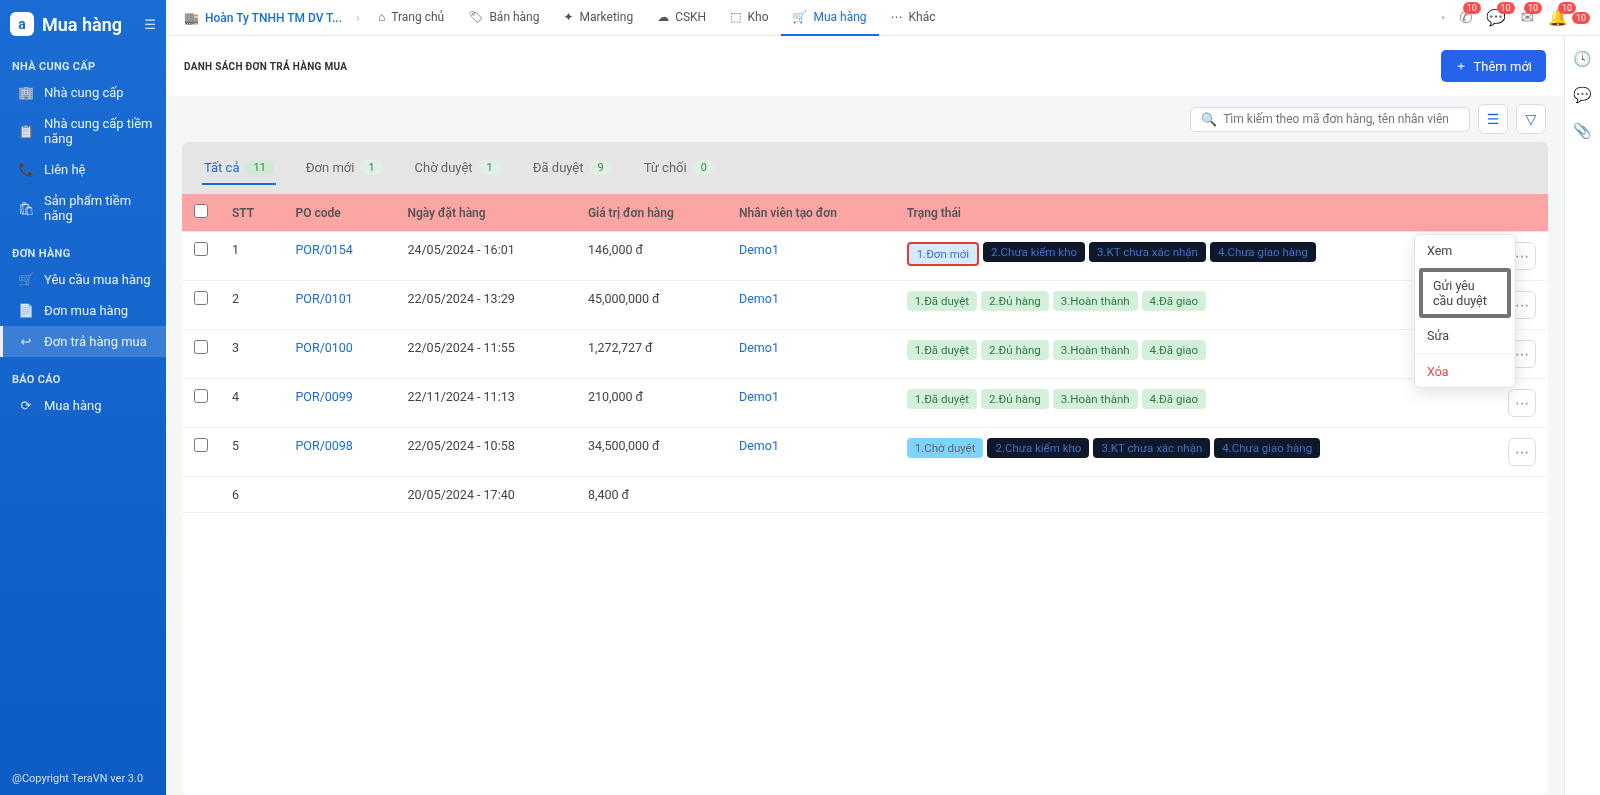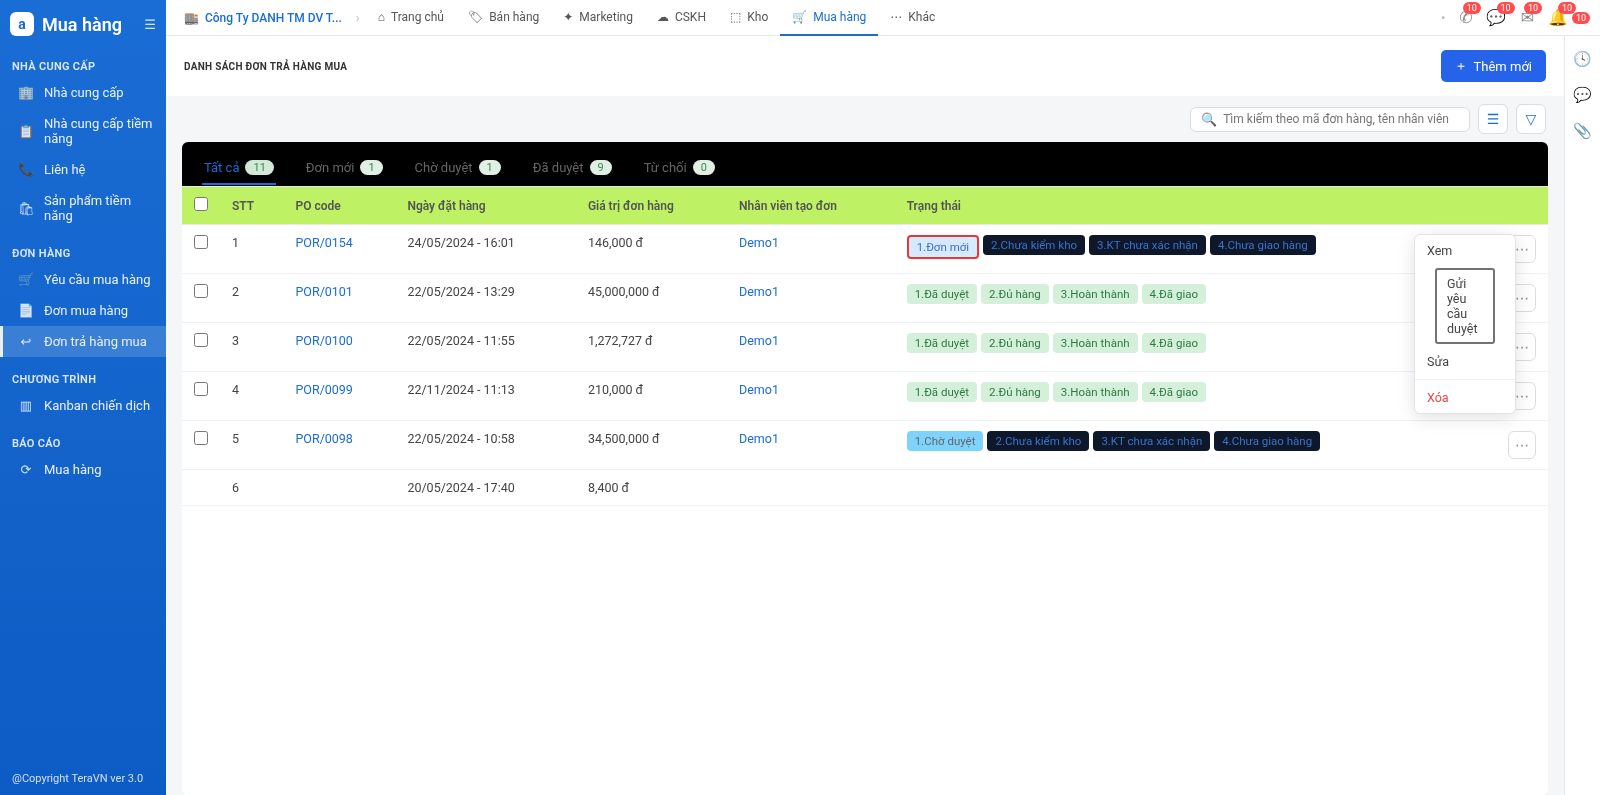--- a/index.html
+++ b/index.html
@@ -26,42 +26,42 @@
 .tn-icon{position:relative;color:#888;font-size:16px}
 .badge{position:absolute;top:-6px;right:-8px;background:#ff4d4f;color:#fff;font-size:9px;padding:1px 4px;border-radius:8px;min-width:14px;text-align:center}
 .avatar{width:26px;height:26px;border-radius:50%;background:linear-gradient(135deg,#b38bff,#7c5cff)}
 .page-head{display:flex;align-items:center;padding:14px 18px;background:#fff}
 .page-title{font-size:10px;font-weight:700;letter-spacing:.3px;color:#333}
 .btn-add{margin-left:auto;background:#2563eb;color:#fff;border:none;padding:7px 14px;border-radius:5px;font-size:13px;display:flex;align-items:center;gap:6px;cursor:pointer}
 .toolbar{display:flex;justify-content:flex-end;align-items:center;padding:8px 18px 0;gap:8px}
 .search{display:flex;align-items:center;border:1px solid #d9dde3;border-radius:6px;padding:4px 10px;width:280px;background:#fff}
 .search input{border:none;outline:none;font-size:12px;flex:1;background:transparent}
 .icon-btn{width:30px;height:30px;border:1px solid #d9dde3;border-radius:6px;background:#fff;display:flex;align-items:center;justify-content:center;color:#1a6dd4;cursor:pointer;font-size:14px}
-.tabs{display:flex;gap:28px;padding:10px 20px 1px;border-bottom:1px solid #e6e8ec;background:#000000;margin:8px 16px 0;border-radius:6px 6px 0 0}
+.tabs{display:flex;gap:28px;padding:10px 20px 8px;border-bottom:1px solid #e6e8ec;background:#e5e5e5;margin:8px 16px 0;border-radius:6px 6px 0 0}
 .tab{display:flex;align-items:center;gap:6px;padding:8px 2px;font-size:13px;color:#666;cursor:pointer;border-bottom:2px solid transparent}
 .tab.active{color:#1a6dd4;border-bottom-color:#1a6dd4}
 .tab .count{background:#e1efe4;color:#3a8a4a;font-size:11px;padding:1px 8px;border-radius:10px}
 .tab.active .count{background:#d1e9d6}
 .table-wrap{margin:0 16px;background:#fff;border-radius:0 0 6px 6px;overflow:auto;flex:1}
 table{width:100%;border-collapse:collapse}
-thead th{background:#bef264;text-align:left;font-size:12px;font-weight:600;color:#555;padding:10px 12px;border-bottom:1px solid #e6e8ec}
+thead th{background:#fca5a5;text-align:left;font-size:12px;font-weight:600;color:#555;padding:10px 12px;border-bottom:1px solid #e6e8ec}
 tbody td{padding:10px 12px;font-size:12.5px;color:#444;border-bottom:1px solid #f0f1f4;vertical-align:top}
 .po-link{color:#1a6dd4;cursor:pointer}
 .emp-link{color:#1a6dd4;cursor:pointer}
 .status-col{display:flex;flex-direction:row;gap:4px;align-items:flex-start}
 .chip{font-size:11.5px;padding:3px 8px;border-radius:4px;display:inline-block}
 .chip.green{background:#d4f0db;color:#2f7a3f}
 .chip.blue{background:#0f172a;color:#3a73c9}
 .chip.gray{background:#7dd3fc;color:#666}
 .chip.hl-red{border:2px solid #e53935;background:#d6e9ff;color:#3a73c9}
 .row-actions{width:34px}
 .more-btn{width:28px;height:28px;border:1px solid #d9dde3;border-radius:6px;background:#fff;color:#888;cursor:pointer;font-size:14px;display:flex;align-items:center;justify-content:center}
 .context-menu{position:absolute;top:198px;right:48px;width:102px;background:#fff;border:1px solid #e0e3e9;border-radius:6px;box-shadow:0 4px 18px rgba(0,0,0,.12);z-index:50}
 .cm-item{padding:8px 12px;font-size:12.5px;color:#444;cursor:pointer}
-.cm-item.hl{border:2px solid #737373;margin:2px 20px;border-radius:3px;padding:6px 10px}
+.cm-item.hl{border:4px solid #737373;margin:2px 4px;border-radius:3px;padding:6px 10px}
 .cm-item.danger{color:#e5494d}
 .cm-sep{height:1px;background:#eef0f3;margin:2px 0}
 .right-rail{width:36px;background:#fff;border-left:1px solid #e6e8ec;display:flex;flex-direction:column;align-items:center;padding-top:14px;gap:18px;color:#888;font-size:15px}
 th:first-child,td:first-child{width:36px;text-align:center}
 input[type=checkbox]{width:14px;height:14px}
 </style>
 </head>
 <body>
 
 <div class="app">
@@ -100,42 +100,35 @@
           <div class="sb-item">
             <span class="ic">📄</span>
             <span>Đơn mua hàng</span>
           </div>
           <div class="sb-item active">
             <span class="ic">↩</span>
             <span>Đơn trả hàng mua</span>
           </div>
         </div>
         <div class="sb-section">
-          <div class="sb-section-title">CHƯƠNG TRÌNH</div>
-          <div class="sb-item">
-            <span class="ic">▥</span>
-            <span>Kanban chiến dịch</span>
-          </div>
-        </div>
-        <div class="sb-section">
           <div class="sb-section-title">BÁO CÁO</div>
           <div class="sb-item">
             <span class="ic">⟳</span>
             <span>Mua hàng</span>
           </div>
         </div>
       </div>
     <div class="sb-footer">@Copyright TeraVN ver 3.0</div>
   </aside>
 
   <div class="main">
     <div class="topnav">
       <div class="company">
         <span>🏬</span>
-        <span>Công Ty DANH TM DV T...</span>
+        <span>Hoàn Ty TNHH TM DV T...</span>
       </div>
       <span class="bc-sep">›</span>
       <div id="tn-items" style="display:flex">
           <div class="tn-item">
             <span>⌂</span>
             <span>Trang chủ</span>
           </div>
           <div class="tn-item">
             <span>🏷</span>
             <span>Bán hàng</span>

